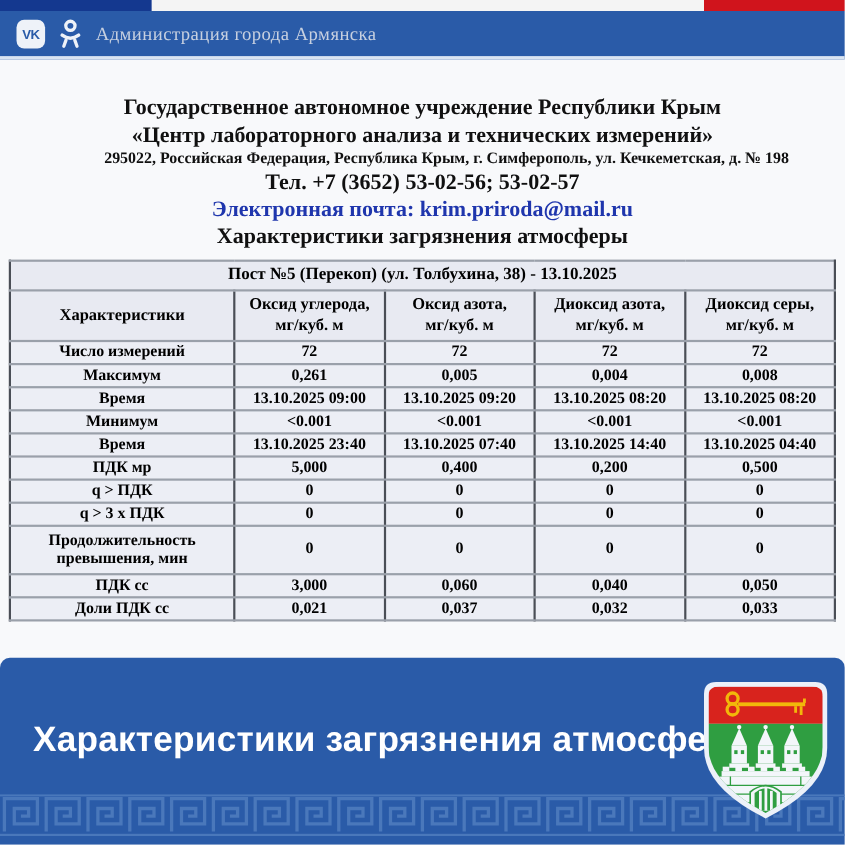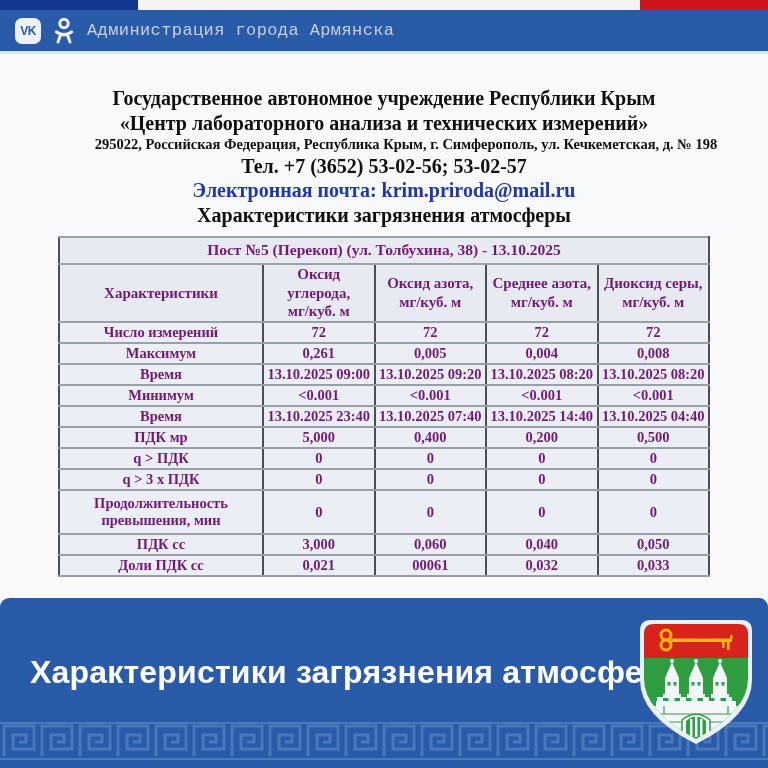--- a/index.html
+++ b/index.html
@@ -14,33 +14,33 @@
   .flag-red { width:128px; background:#d0141c; }
 
   
   .topbar { height:44px; background:#2a5ba8; display:flex; align-items:center;
             padding-left:15px; gap:12px; border-bottom:3px solid #d9e4f2; }
   .vk-badge { width:26px; height:26px; background:#eef2f8; border-radius:7px;
               display:flex; align-items:center; justify-content:center;
               font-family:"Liberation Sans",sans-serif; font-weight:bold;
               font-size:12px; color:#2a5ba8; letter-spacing:-0.5px;text-align:center; }
   .ok-badge { width:22px; height:28px; display:flex; align-items:center; justify-content:center; }
-  .topbar-title { font-family:Liberation Mono, monospace; font-size:17px;
+  .topbar-title { font-family:Liberation Serif, serif; font-size:17px;
                   color:#c7d0e0; letter-spacing:0.4px; }
 
   
   .letterhead { text-align:center; padding-top:32px; font-weight:bold;
                 color:#101010; line-height:1.24; }
   .lh-line { font-size:20px; }
   .lh-line.small { font-size:14.5px;margin-left:44px; }
   .lh-line.email { color:#1f36ad; }
 
   
-  table.data { border-collapse:collapse; width:652px; margin:8px auto 0 auto;
-               font-weight:bold; color:#701a75; table-layout:fixed;padding-left:20px; }
+  table.data { border-collapse:collapse; width:752px; margin:8px auto 0 auto;
+               font-weight:bold; color:#000000; table-layout:fixed;padding-left:20px; }
   table.data { border:2px solid #3f434b; }
   .data th, .data td { border-left:2px solid #4a4e56; border-right:2px solid #4a4e56;
                border-top:2px solid #9aa0aa; border-bottom:2px solid #9aa0aa;
                text-align:center; vertical-align:middle;
                background:#eceef5; padding:0 2px; }
   .data .title-row td { height:27px; font-size:15.5px; background:#e8eaf2; }
   .data .head-row th { height:46px; font-size:15px; line-height:1.25; background:#e8eaf2; }
   .data .r td { height:21px; font-size:14.5px; }
   .data .r.tall td { height:44px; line-height:1.2; }
   .col-label { width:204px; }
@@ -100,21 +100,21 @@
     <th>Характеристики</th>
     <th>
       <div>Оксид углерода,</div>
           <div>мг/куб. м</div>
     </th>
     <th>
       <div>Оксид азота,</div>
           <div>мг/куб. м</div>
     </th>
     <th>
-      <div>Среднее азота,</div>
+      <div>Диоксид азота,</div>
           <div>мг/куб. м</div>
     </th>
     <th>
       <div>Диоксид серы,</div>
           <div>мг/куб. м</div>
     </th>
   </tr>
   <tr class="r">
     <td>Число измерений</td>
     <td>72</td>
@@ -181,21 +181,21 @@
   <tr class="r">
     <td>ПДК сс</td>
     <td>3,000</td>
     <td>0,060</td>
     <td>0,040</td>
     <td>0,050</td>
   </tr>
   <tr class="r">
     <td>Доли ПДК сс</td>
     <td>0,021</td>
-    <td>00061</td>
+    <td>0,037</td>
     <td>0,032</td>
     <td>0,033</td>
   </tr>
 </tbody>
   </table>
 
 <div class="banner">
   <svg class="meander" width="768" height="38" viewBox="0 0 768 38">
     <defs>
       <g id="mu">

